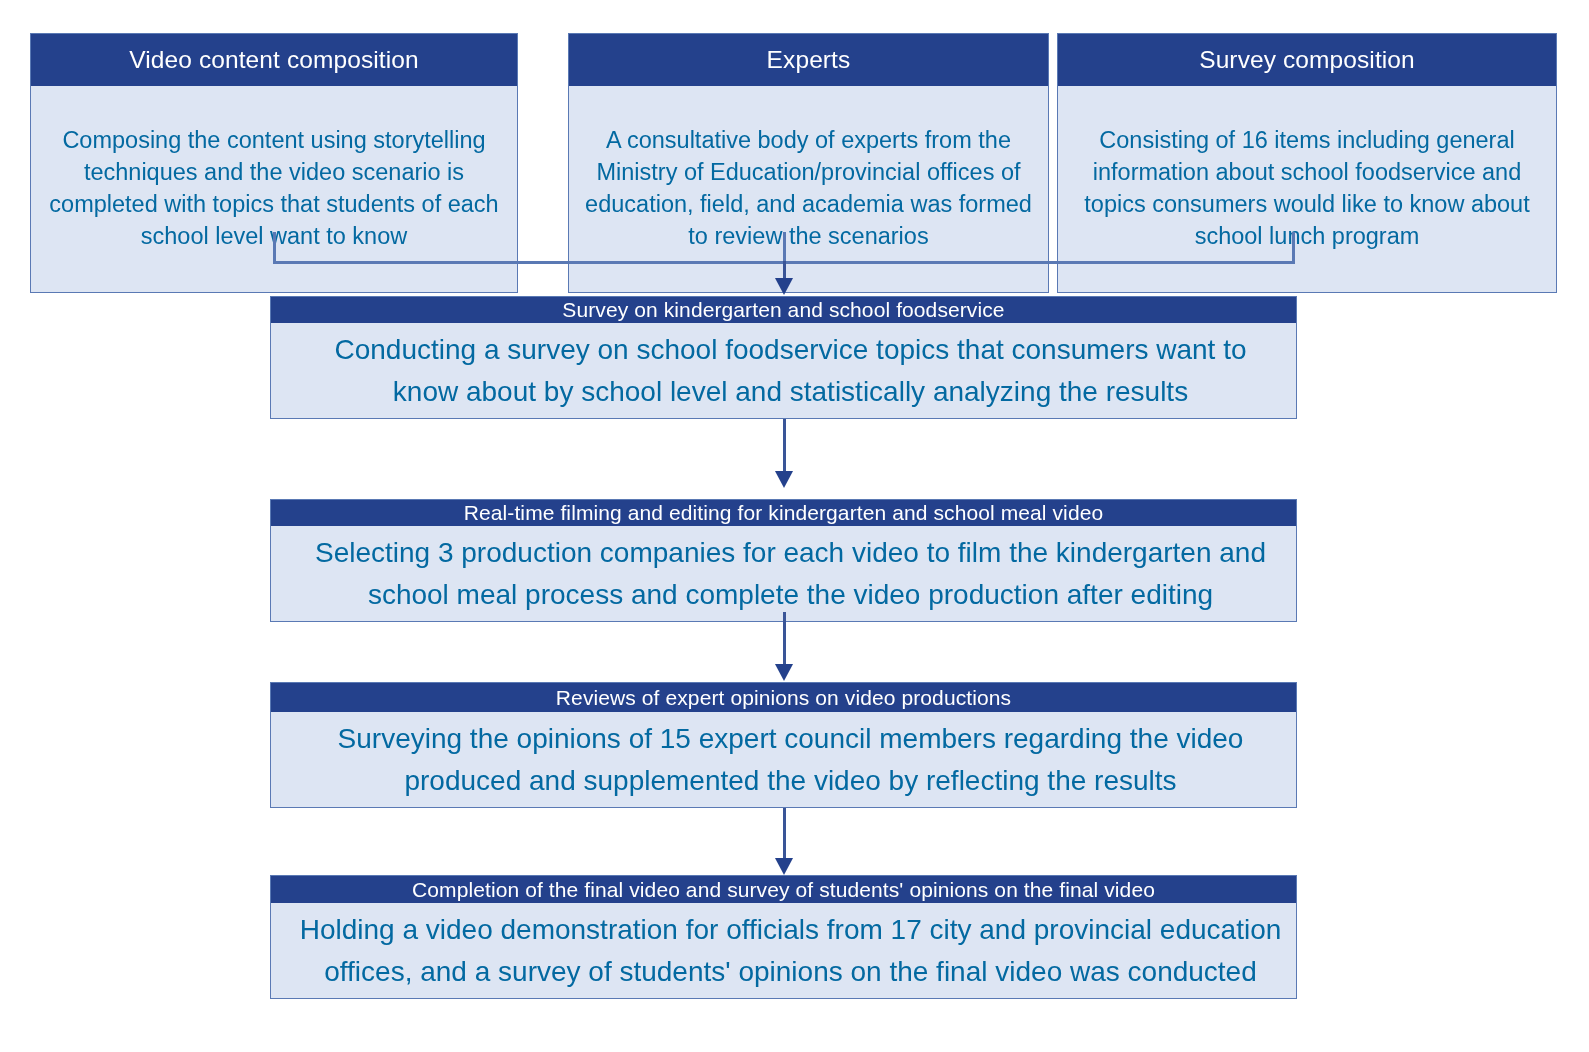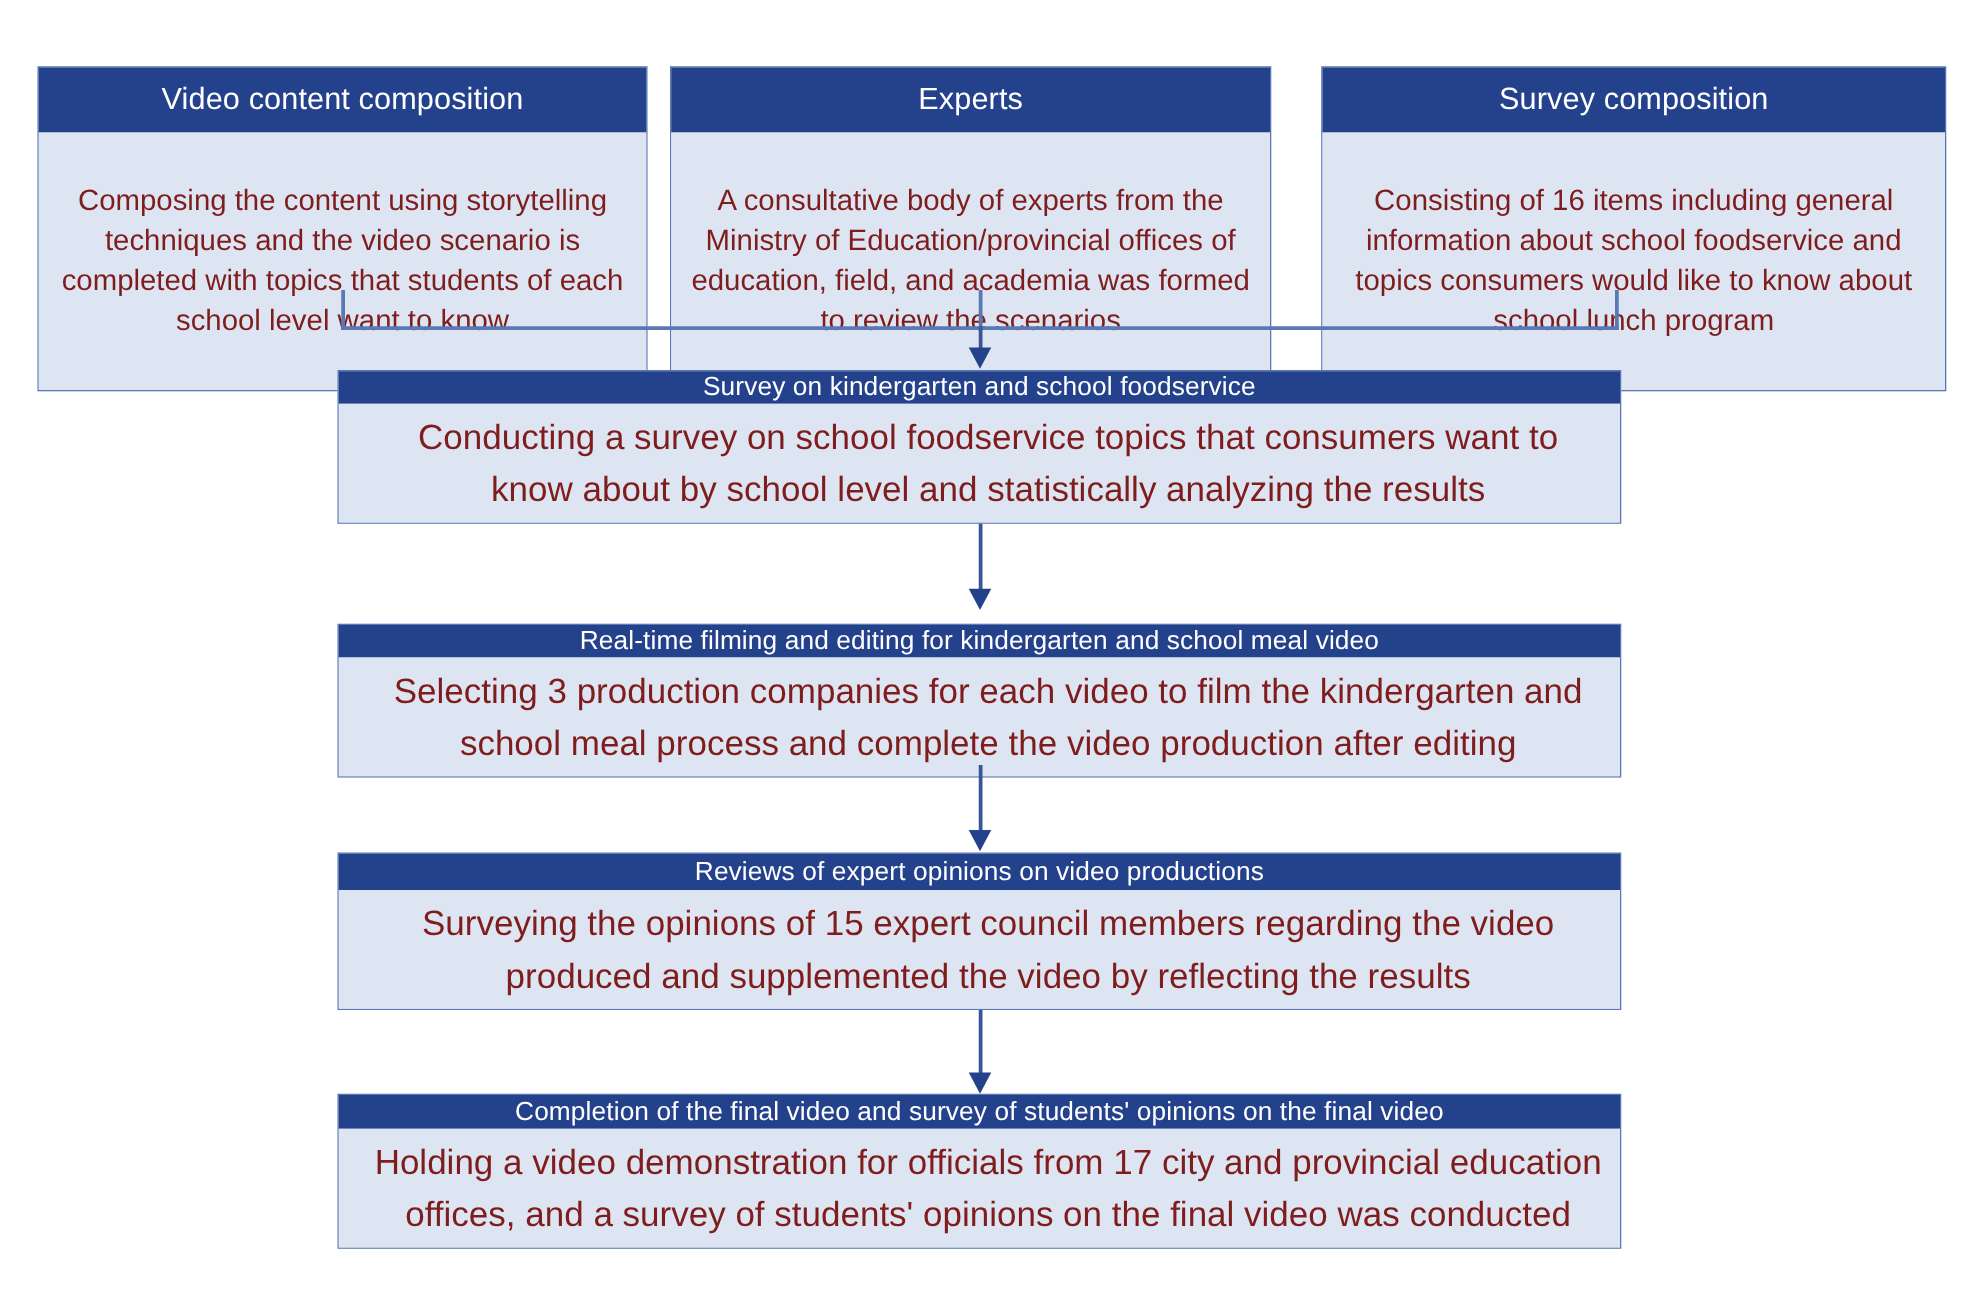--- a/index.html
+++ b/index.html
@@ -34,38 +34,38 @@
     color: #ffffff;
     text-align: center;
     box-sizing: border-box;
     display: flex;
     align-items: center;
     justify-content: center;
     letter-spacing: 0.1px;
   }
   .box-body {
     background: #dde5f3;
-    color: #7f1d1d;
+    color: #0369a1;
     text-align: center;
     box-sizing: border-box;
     display: flex;
     align-items: center;
     justify-content: center;
     flex: 1 1 auto;
     padding: 6px 14px;
     line-height: 1.42;
   }
 
   
-  .top-box { top: 33px; height: 260px; margin-top: 20px; }
+  .top-box { top: 33px; height: 260px; }
   .top-box .box-header { height: 52px; font-size: 24.5px; }
   .top-box .box-body { font-size: 23.5px; line-height: 1.36; padding: 4px 12px; }
 
   #box-video-content  { left: 30px;   width: 488px; }
-  #box-experts        { left: 536px;  width: 481px; }
+  #box-experts        { left: 568px;  width: 481px; }
   #box-survey-comp    { left: 1057px; width: 500px; }
 
   
   .stack-box { left: 270px; width: 1027px; }
   .stack-box .box-header { height: 46px; font-size: 21px; }
   .stack-box .box-body { font-size: 28px; line-height: 1.48; padding-left: 28px; }
 
   #box-survey-run   { top: 296px; height: 123px; }
   #box-filming      { top: 499px; height: 123px; }
   #box-reviews      { top: 682px; height: 126px; justify-content: center; }

